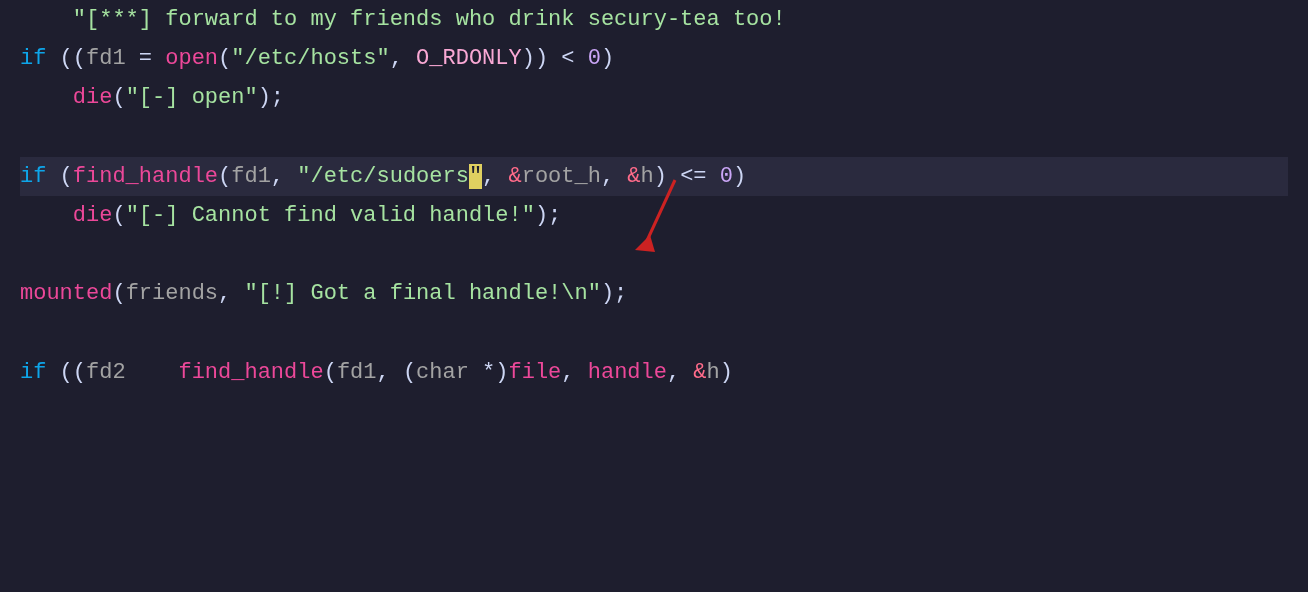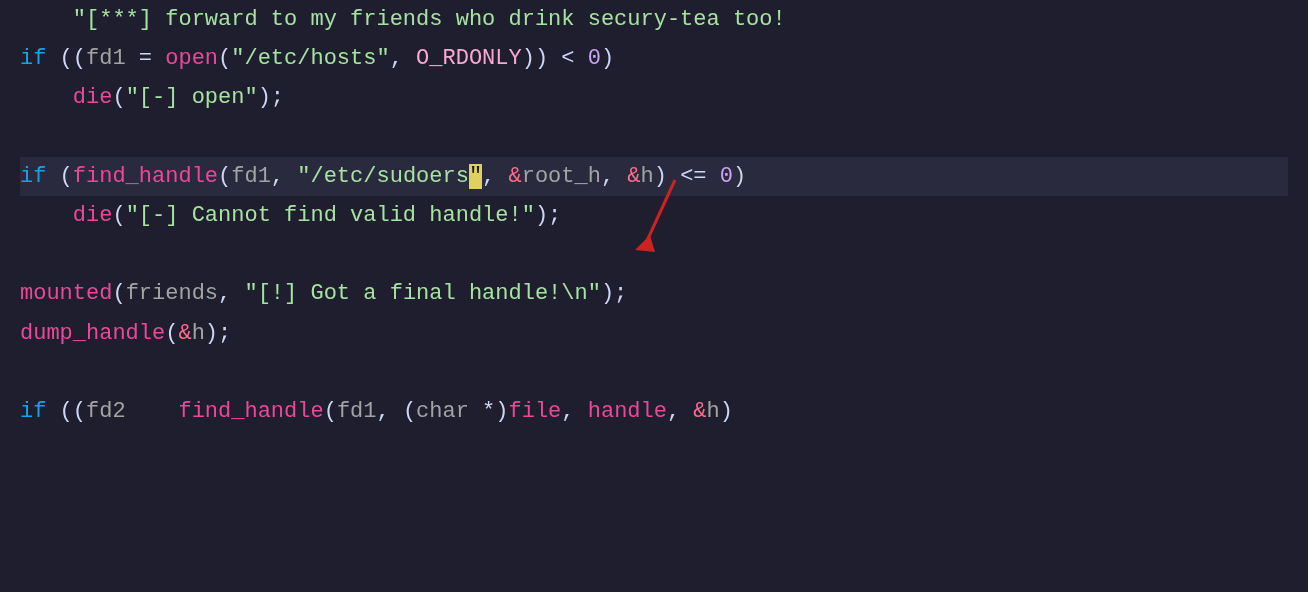--- a/index.html
+++ b/index.html
@@ -81,21 +81,20 @@
   <span class="code-line"> </span>
 
   <span class="code-line highlighted"><span class="kw">if</span><span class="plain"> (</span><span class="fn">find_handle</span><span class="plain">(</span><span class="var">fd1</span><span class="plain">, </span><span class="str">"/etc/sudoers</span><span class="highlight-cursor">"</span><span class="plain">, </span><span class="amp">&amp;</span><span class="var">root_h</span><span class="plain">, </span><span class="amp">&amp;</span><span class="var">h</span><span class="plain">) &lt;= </span><span class="num">0</span><span class="plain">)</span></span>
 
   <span class="code-line"><span class="plain">    </span><span class="fn">die</span><span class="plain">(</span><span class="str">"[-] Cannot find valid handle!"</span><span class="plain">);</span></span>
 
   <span class="code-line"> </span>
 
   <span class="code-line"><span class="fn">mounted</span><span class="plain">(</span><span class="var">friends</span><span class="plain">, </span><span class="str">"[!] Got a final handle!\n"</span><span class="plain">);</span></span>
 
-  <span class="code-line"><span class="fn">dump_handle</span><span class="plain">(</span><span class="amp">&amp;</span><span class="var">h</span><span class="plain">);</span></span>
 
   <span class="code-line"> </span>
 
   <span class="code-line"><span class="kw">if</span><span class="plain"> ((</span><span class="var">fd2</span><span class="plain">    </span><span class="fn">find_handle</span><span class="plain">(</span><span class="var">fd1</span><span class="plain">, (</span><span class="var">char</span><span class="plain"> *)</span><span class="fn">file</span><span class="plain">, </span><span class="fn">handle</span><span class="plain">, </span><span class="amp">&amp;</span><span class="var">h</span><span class="plain">)</span><span class="op" style="color:#89dceb"> </span></span>
 
   <div class="arrow-container">
     <svg class="arrow" viewBox="0 0 80 100" xmlns="http://www.w3.org/2000/svg">
       <line x1="55" y1="10" x2="25" y2="75" stroke="#cc2222" stroke-width="3"></line>
       <polygon points="15,80 30,65 35,82" fill="#cc2222"></polygon>
     </svg>

